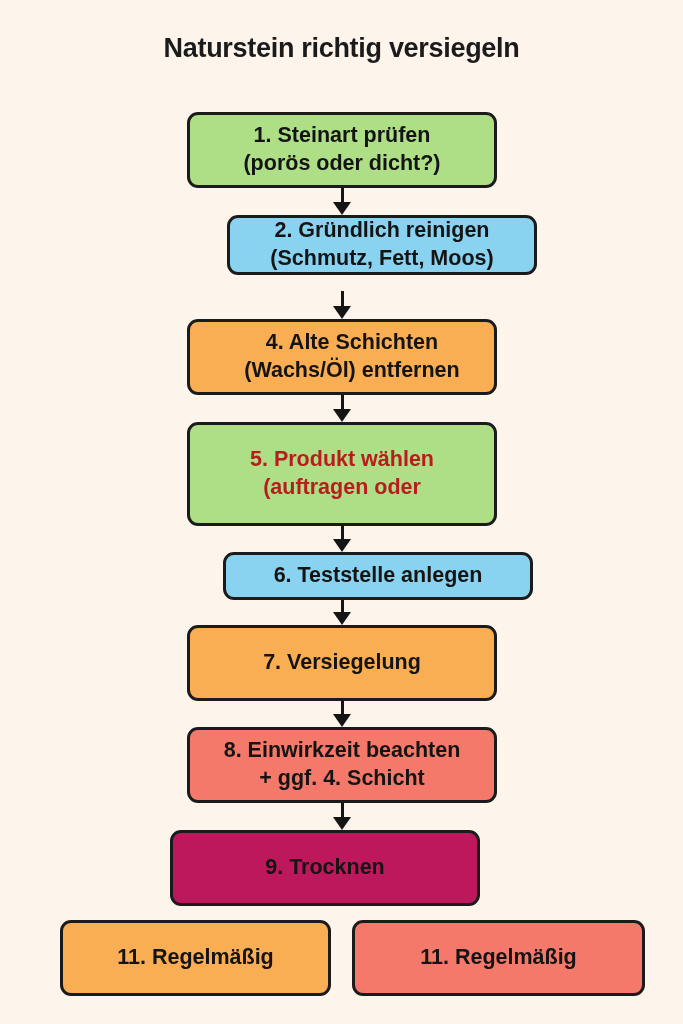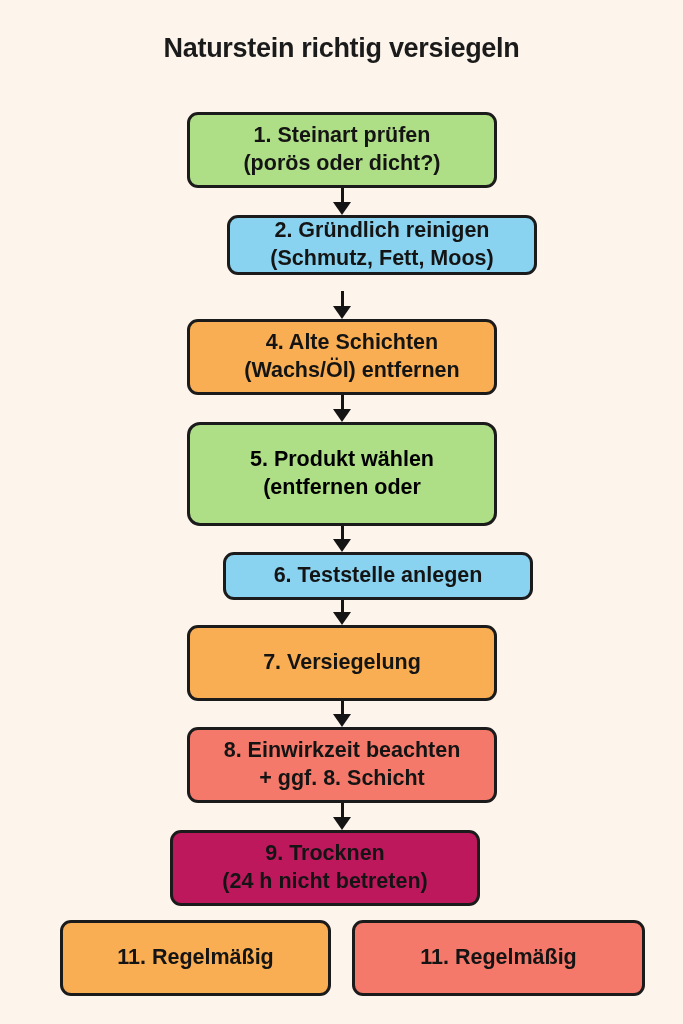--- a/index.html
+++ b/index.html
@@ -88,37 +88,36 @@
         <span class="line">(porös oder dicht?)</span>
       </div>
       <div class="node" style="left: 187px; width: 310px; top: 215px; height: 60px; background: rgb(137, 211, 240); border-color: rgb(27, 27, 27); color: rgb(20, 20, 20); margin-left: 40px;">
         <span class="line">2. Gründlich reinigen</span>
         <span class="line">(Schmutz, Fett, Moos)</span>
       </div>
       <div class="node" style="left: 187px; width: 310px; top: 319px; height: 76px; background: rgb(249, 174, 83); border-color: rgb(27, 27, 27); color: rgb(20, 20, 20); padding-left: 28px;">
         <span class="line">4. Alte Schichten</span>
         <span class="line">(Wachs/Öl) entfernen</span>
       </div>
-      <div class="node" style="left: 187px; width: 310px; top: 422px; height: 104px; background: rgb(174, 222, 133); border-color: rgb(27, 27, 27); color: #000000; border-radius: 13px;">
+      <div class="node" style="left: 187px; width: 310px; top: 422px; height: 104px; background: rgb(174, 222, 133); border-color: rgb(27, 27, 27); color: #b91c1c;">
         <span class="line">5. Produkt wählen</span>
-        <span class="line">(entfernen oder</span>
+        <span class="line">(auftragen oder</span>
       </div>
       <div class="node" style="left: 187px; width: 310px; top: 552px; height: 48px; background: rgb(137, 211, 240); border-color: rgb(27, 27, 27); color: rgb(20, 20, 20); margin-left: 36px;">
         <span class="line">6. Teststelle anlegen</span>
       </div>
       <div class="node" style="left: 187px; width: 310px; top: 625px; height: 76px; background: rgb(249, 174, 83); border-color: rgb(27, 27, 27); color: rgb(20, 20, 20);">
         <span class="line">7. Versiegelung</span>
       </div>
       <div class="node" style="left: 187px; width: 310px; top: 727px; height: 76px; background: rgb(244, 121, 106); border-color: rgb(27, 27, 27); color: rgb(20, 20, 20);">
         <span class="line">8. Einwirkzeit beachten</span>
-        <span class="line">+ ggf. 8. Schicht</span>
+        <span class="line">+ ggf. 4. Schicht</span>
       </div>
       <div class="node" style="left: 170px; width: 310px; top: 830px; height: 76px; background: #be185d; border-color: rgb(27, 27, 27); color: rgb(20, 20, 20);">
         <span class="line">9. Trocknen</span>
-        <span class="line">(24 h nicht betreten)</span>
       </div>
       <div class="node" style="left: 60px; width: 271px; top: 920px; height: 76px; background: rgb(249, 174, 83); border-color: rgb(27, 27, 27); color: rgb(20, 20, 20);">
         <span class="line">11. Regelmäßig</span>
       </div>
       <div class="node" style="left: 352px; width: 293px; top: 920px; height: 76px; background: rgb(244, 121, 106); border-color: rgb(27, 27, 27); color: rgb(20, 20, 20);">
         <span class="line">11. Regelmäßig</span>
       </div>
     </div>
   <div id="arrows-layer">
       <div class="arrow" style="left: 329px; top: 188px; height: 27px;">

